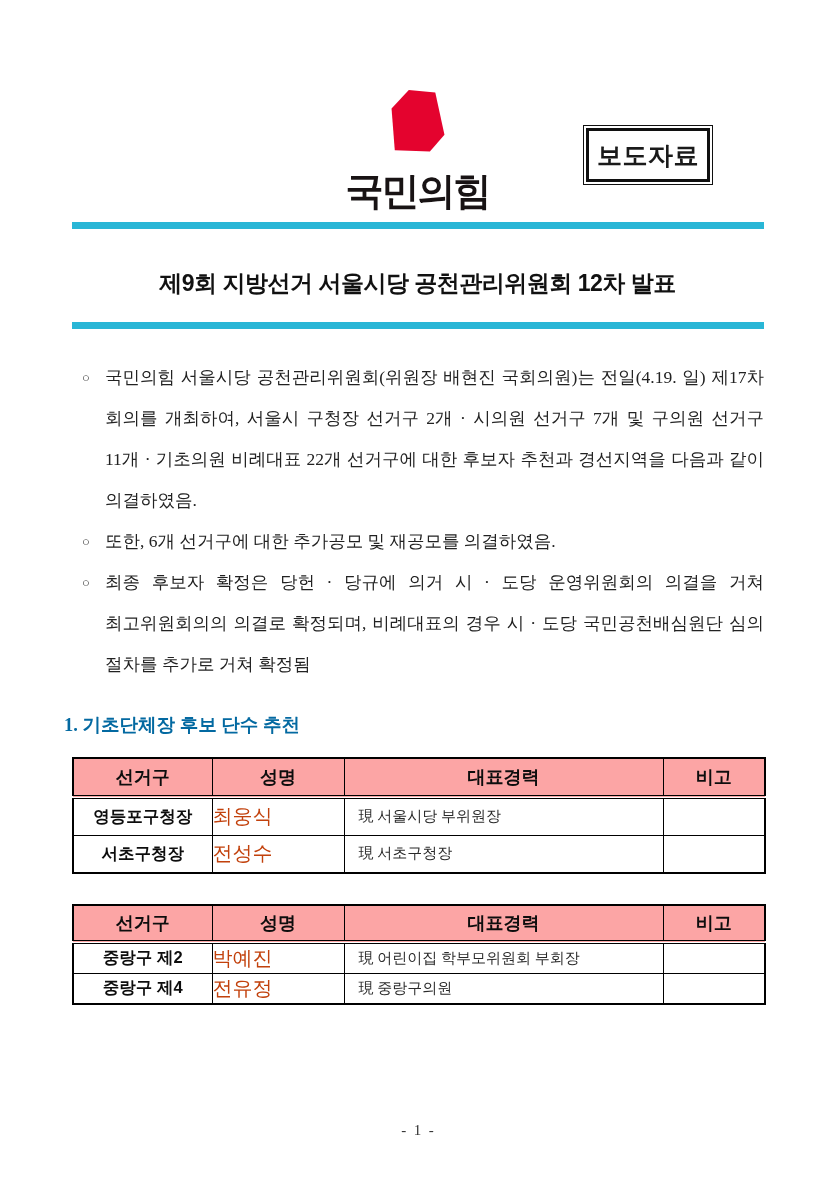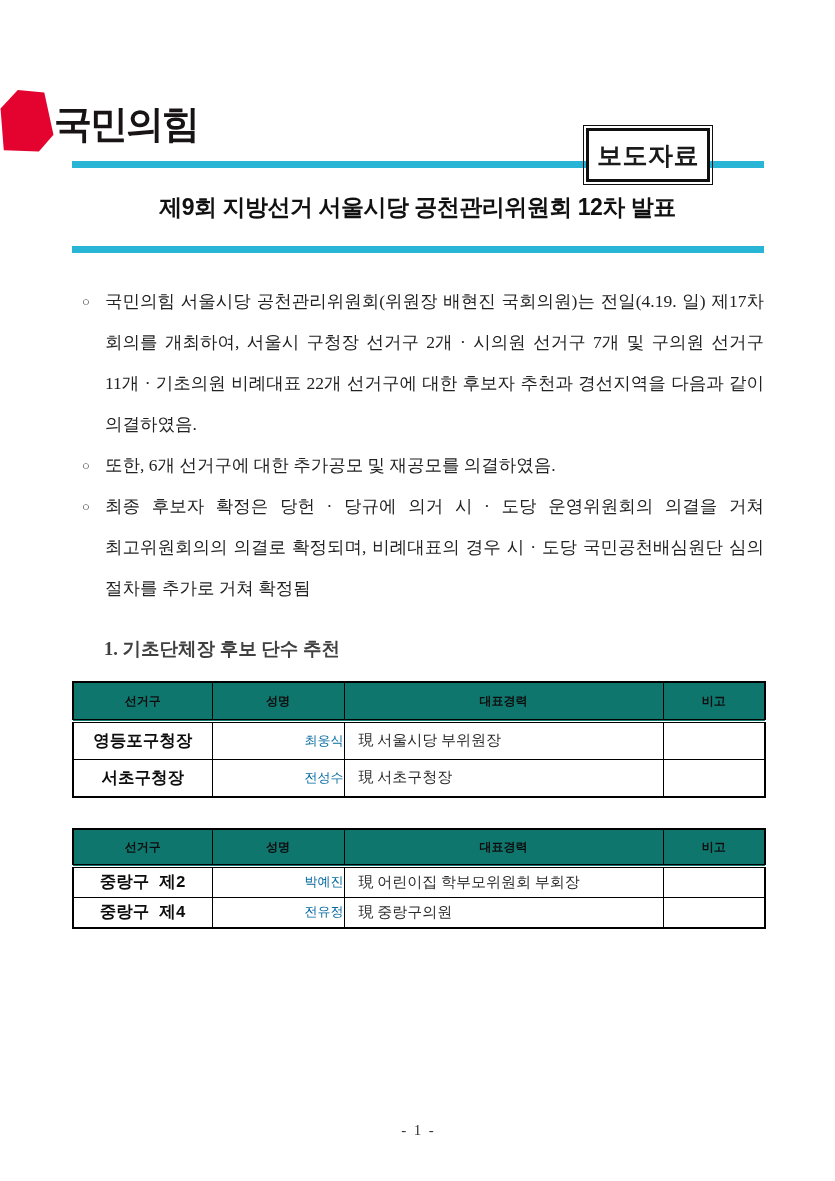--- a/index.html
+++ b/index.html
@@ -9,21 +9,21 @@
     width: 835px;
     height: 1181px;
     margin: 0 auto;
     background: #ffffff;
     overflow: hidden;
     color: var(--ink-black, #1a1a1a);
     font-family: "Liberation Serif", "DejaVu Serif", serif;
   }
   
   .header { position: relative; padding-top: 90px; }
-  .logo { display: flex; align-items: center; }
+  .logo { display: flex; flex-direction: column; align-items: center; gap: 12px; }
   .logo-symbol { width: 54px; height: 62px; color: var(--brand-red, #e4032e); }
   .wordmark {
     margin-top: 5px;
     font-family: "Liberation Sans", "DejaVu Sans", sans-serif;
     font-weight: bold;
     font-size: 38px;
     letter-spacing: -2px;
     color: #181314;
     line-height: 44px;
   }
@@ -43,21 +43,21 @@
     margin-top: 12px;
   }
   
   .rule {
     width: 692px; height: 7px;
     margin-left: 72px;
     background: var(--accent-cyan, #29b6d6);
   }
   .rule-top { margin-top: 9px; }
   .doc-title {
-    margin-top: 24px;
+    margin-top: 39px;
     text-align: center;
     font-family: "Liberation Sans", "DejaVu Sans", sans-serif;
     font-weight: 800;
     font-size: 23px;
     letter-spacing: -0.5px;
     color: #111;
   }
   .rule-title { margin-top: 23px; }
   
   .body-text { margin: 28px 71px 0 72px; }
@@ -66,51 +66,51 @@
   .para .ptext { flex: 1; text-align: justify; word-break: keep-all; }
   .daum {
     margin-top: 8px;
     text-align: center;
     font-size: 18.5px;
     white-space: pre;
     color: #222;
   }
   
   .section-heading {
-    margin: 27px 0 0 104px;
+    margin: 27px 0 0 64px;
     font-family: "Liberation Serif", "DejaVu Serif", serif;
     font-weight: bold;
     font-size: 18.5px;
-    color: #404040;
+    color: #0369a1;
   }
   table.roster {
     margin: 20px 0 0 72px;
     width: 692px;
     table-layout: fixed;
     border-collapse: collapse;
     border: 2px solid #000;
   }
   table.roster th, table.roster td { border: 1px solid #000; }
   table.roster th {
     border-bottom: 4px double #000;
     font-family: "Liberation Sans", "DejaVu Sans", sans-serif;
     font-weight: bold;
-    font-size: 12px;
-    text-align: center;
-    background: #0f766e;
+    font-size: 18px;
+    text-align: center;
+    background: #fca5a5;
     color: #0d0d0d;
   }
   td.cell-district {
-    font-family: Liberation Mono, monospace;
+    font-family: Liberation Sans, sans-serif;
     font-weight: bold;
     font-size: 16.5px;
     text-align: center;
     color: #0d0d0d;
   }
-  td.cell-name { font-size: 13px; text-align: right; color: #0369a1; }
+  td.cell-name { font-size: 20px; text-align: left; color: #c2410c; }
   td.cell-career { font-size: 15px; text-align: left; padding-left: 14px; color: #2a2a2a; }
   td.cell-note { }
   table.t1 th { height: 39px; }
   table.t1 td { height: 38px; }
   table.t2 th { height: 37px; }
   table.t2 td { height: 31px; }
   .sec2 { margin-top: 30px; }
   .sec2 table.roster { margin-top: 15px; }
   
   .page-number {

